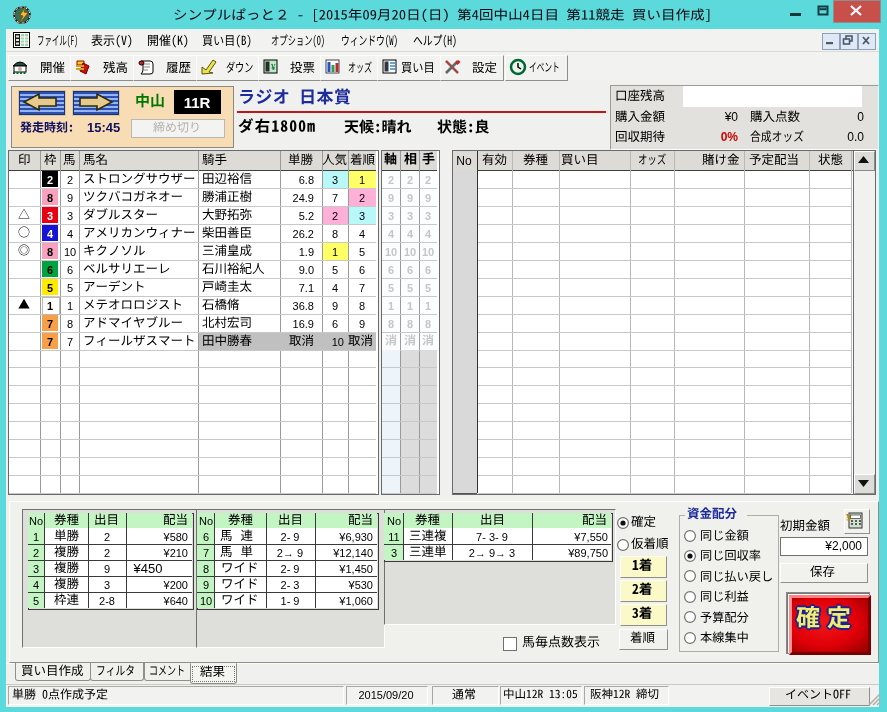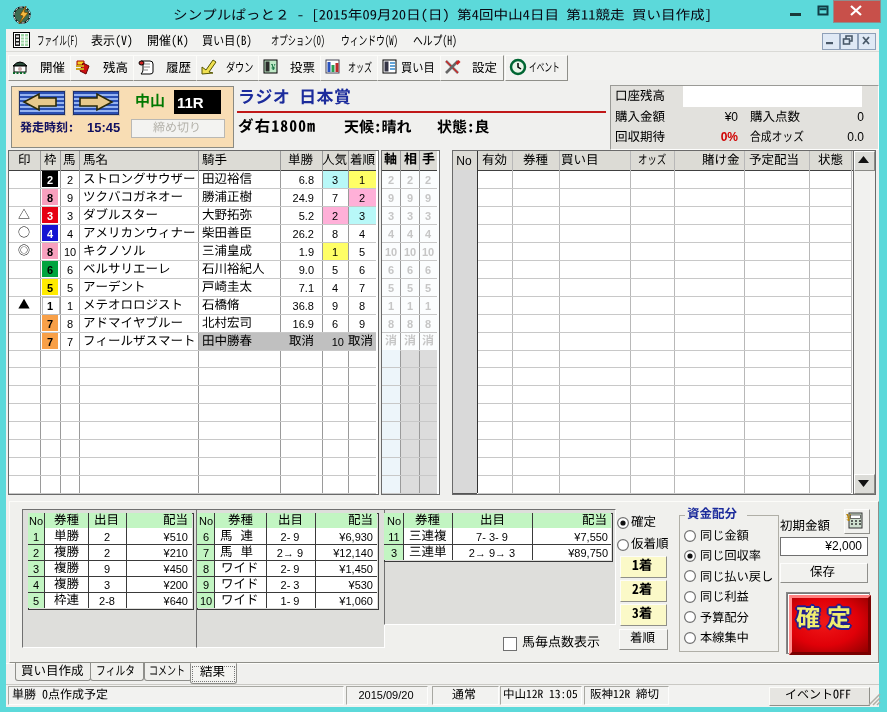--- a/index.html
+++ b/index.html
@@ -535,21 +535,21 @@
 <svg class="a" width="44" height="22" style="left:73px;top:91px">
     <path d="M24 3 V7 H7 V15 H24 V19 L39 11 Z" fill="#e8c98c" stroke="#2a2a08" stroke-width="1.6"></path>
   </svg>
 <div class="a" style="left:135px;top:93px;">
     <svg class="jt" width="30" height="19" fill="#007800">
       <use href="#g67" transform="translate(0.0,13.20) scale(0.01500,-0.01500)"></use>
       <use href="#g68" transform="translate(15.0,13.20) scale(0.01500,-0.01500)"></use>
     </svg>
   </div>
 <div class="a" style="left:174px;top:90px;width:47px;height:24px;background:#000;"></div>
-<div class="a" style="top:93px;font-size:15px;font-family:'Liberation Sans',sans-serif;color:#fff;line-height:19px;font-weight:bold;left:177px;width:40px;text-align:left;">11R</div>
+<div class="a" style="top:93px;font-size:15px;font-family:'Liberation Sans',sans-serif;color:#fff;line-height:19px;font-weight:bold;left:177px;width:40px;text-align:center;">11R</div>
 <div class="a" style="left:20px;top:121px;">
     <svg class="jt" width="54" height="15" fill="#101060">
       <use href="#g69" transform="translate(0.0,10.56) scale(0.01200,-0.01200)"></use>
       <use href="#g70" transform="translate(12.0,10.56) scale(0.01200,-0.01200)"></use>
       <use href="#g71" transform="translate(24.0,10.56) scale(0.01200,-0.01200)"></use>
       <use href="#g72" transform="translate(36.0,10.56) scale(0.01200,-0.01200)"></use>
       <use href="#g73" transform="translate(48.0,10.56) scale(0.01200,-0.01200)"></use>
     </svg>
   </div>
 <div class="a" style="top:120px;font-size:13px;font-family:'Liberation Sans',sans-serif;color:#101060;line-height:16px;font-weight:bold;left:87px;">15:45</div>
@@ -1252,39 +1252,39 @@
     </svg>
   </div>
 <div class="a" style="top:530px;font-size:11px;font-family:'Liberation Sans',sans-serif;color:#000;line-height:14px;left:24px;width:24px;text-align:center;">1</div>
 <div class="a" style="left:54px;top:529px;">
     <svg class="jt" width="25" height="16" fill="#000">
       <use href="#g116" transform="translate(0.0,11.00) scale(0.01250,-0.01250)"></use>
       <use href="#g117" transform="translate(12.5,11.00) scale(0.01250,-0.01250)"></use>
     </svg>
   </div>
 <div class="a" style="top:530px;font-size:11px;font-family:'Liberation Sans',sans-serif;color:#000;line-height:14px;left:67px;width:80px;text-align:center;">2</div>
-<div class="a" style="top:530px;font-size:11px;font-family:'Liberation Sans',sans-serif;color:#000;line-height:14px;left:108px;width:80px;text-align:right;">¥510</div>
+<div class="a" style="top:530px;font-size:11px;font-family:'Liberation Sans',sans-serif;color:#000;line-height:14px;left:108px;width:80px;text-align:right;">¥580</div>
 <div class="a" style="top:546px;font-size:11px;font-family:'Liberation Sans',sans-serif;color:#000;line-height:14px;left:24px;width:24px;text-align:center;">2</div>
 <div class="a" style="left:54px;top:545px;">
     <svg class="jt" width="25" height="16" fill="#000">
       <use href="#g203" transform="translate(0.0,11.00) scale(0.01250,-0.01250)"></use>
       <use href="#g117" transform="translate(12.5,11.00) scale(0.01250,-0.01250)"></use>
     </svg>
   </div>
 <div class="a" style="top:546px;font-size:11px;font-family:'Liberation Sans',sans-serif;color:#000;line-height:14px;left:67px;width:80px;text-align:center;">2</div>
 <div class="a" style="top:546px;font-size:11px;font-family:'Liberation Sans',sans-serif;color:#000;line-height:14px;left:108px;width:80px;text-align:right;">¥210</div>
 <div class="a" style="top:562px;font-size:11px;font-family:'Liberation Sans',sans-serif;color:#000;line-height:14px;left:24px;width:24px;text-align:center;">3</div>
 <div class="a" style="left:54px;top:561px;">
     <svg class="jt" width="25" height="16" fill="#000">
       <use href="#g203" transform="translate(0.0,11.00) scale(0.01250,-0.01250)"></use>
       <use href="#g117" transform="translate(12.5,11.00) scale(0.01250,-0.01250)"></use>
     </svg>
   </div>
 <div class="a" style="top:562px;font-size:11px;font-family:'Liberation Sans',sans-serif;color:#000;line-height:14px;left:67px;width:80px;text-align:center;">9</div>
-<div class="a" style="top:562px;font-size:11px;font-family:'Liberation Sans',sans-serif;color:#000;line-height:14px;left:108px;width:80px;text-align:right;">¥450</div>
+<div class="a" style="top:562px;font-size:13px;font-family:'Liberation Sans',sans-serif;color:#000;line-height:14px;left:108px;width:80px;text-align:center;">¥450</div>
 <div class="a" style="top:578px;font-size:11px;font-family:'Liberation Sans',sans-serif;color:#000;line-height:14px;left:24px;width:24px;text-align:center;">4</div>
 <div class="a" style="left:54px;top:577px;">
     <svg class="jt" width="25" height="16" fill="#000">
       <use href="#g203" transform="translate(0.0,11.00) scale(0.01250,-0.01250)"></use>
       <use href="#g117" transform="translate(12.5,11.00) scale(0.01250,-0.01250)"></use>
     </svg>
   </div>
 <div class="a" style="top:578px;font-size:11px;font-family:'Liberation Sans',sans-serif;color:#000;line-height:14px;left:67px;width:80px;text-align:center;">3</div>
 <div class="a" style="top:578px;font-size:11px;font-family:'Liberation Sans',sans-serif;color:#000;line-height:14px;left:108px;width:80px;text-align:right;">¥200</div>
 <div class="a" style="top:594px;font-size:11px;font-family:'Liberation Sans',sans-serif;color:#000;line-height:14px;left:24px;width:24px;text-align:center;">5</div>

